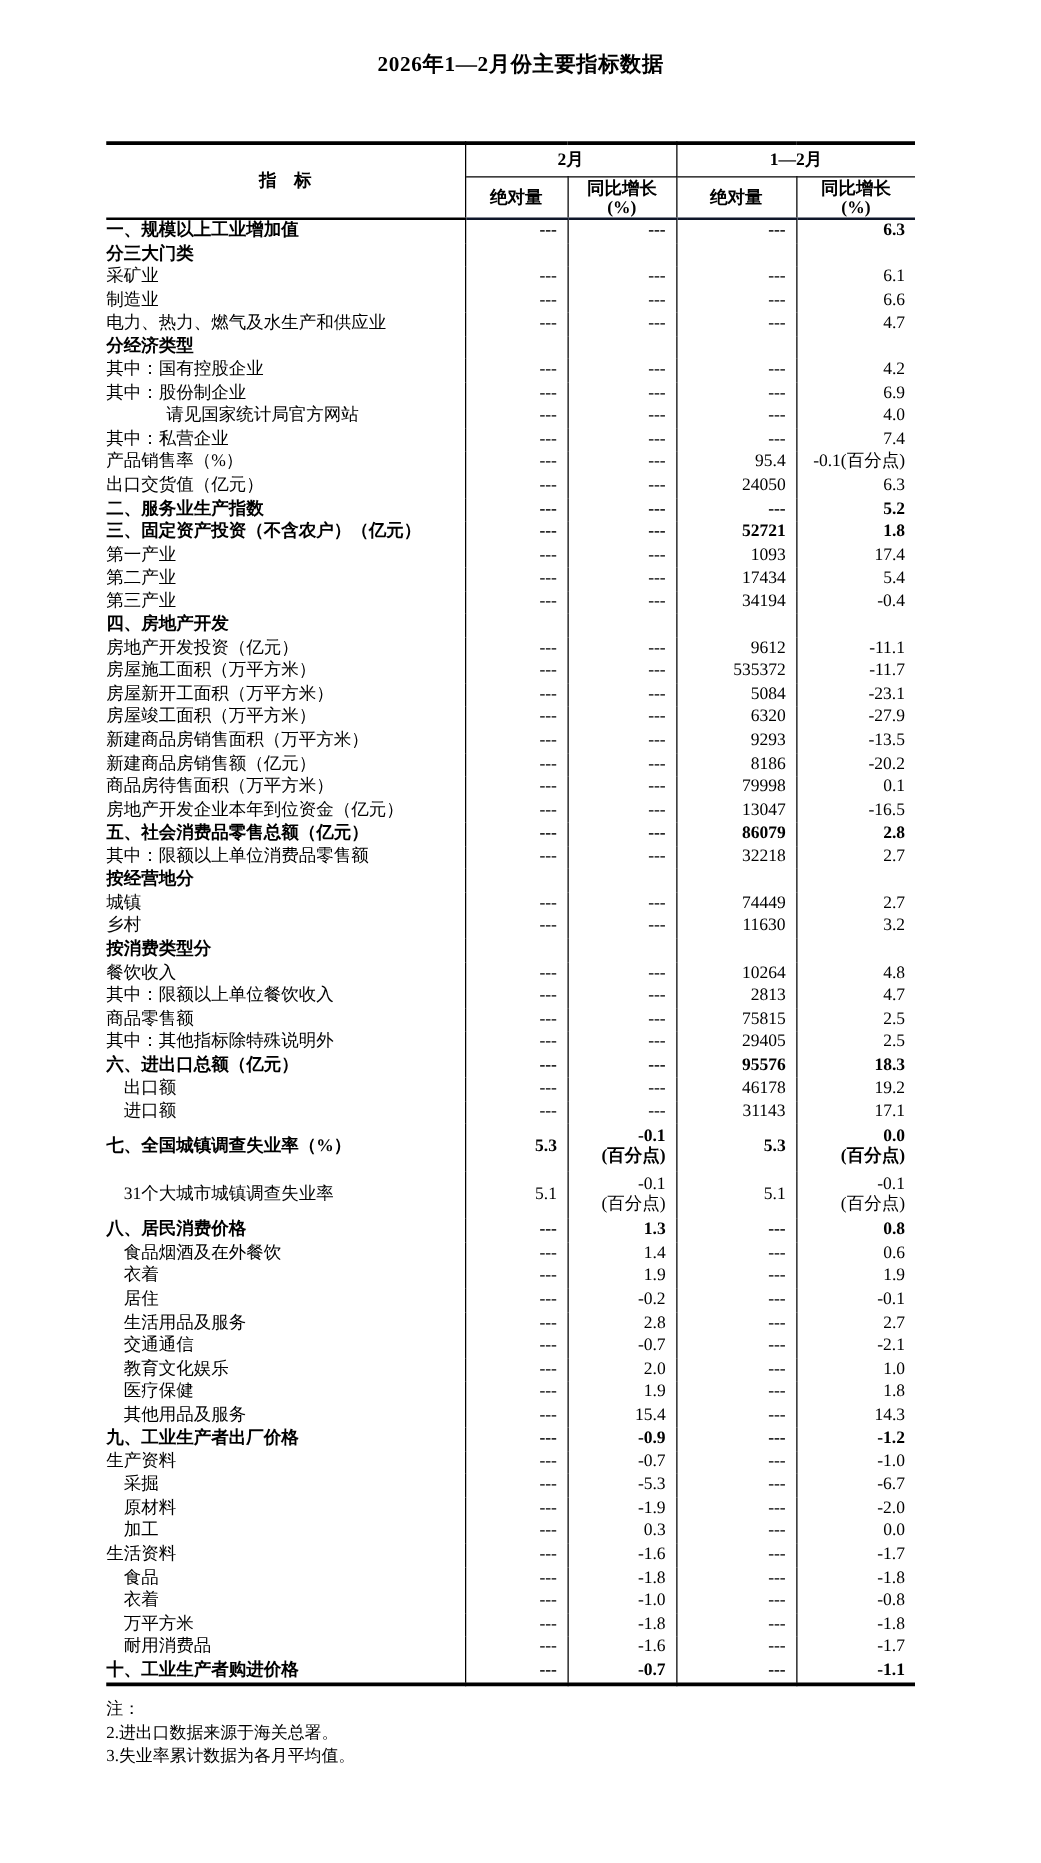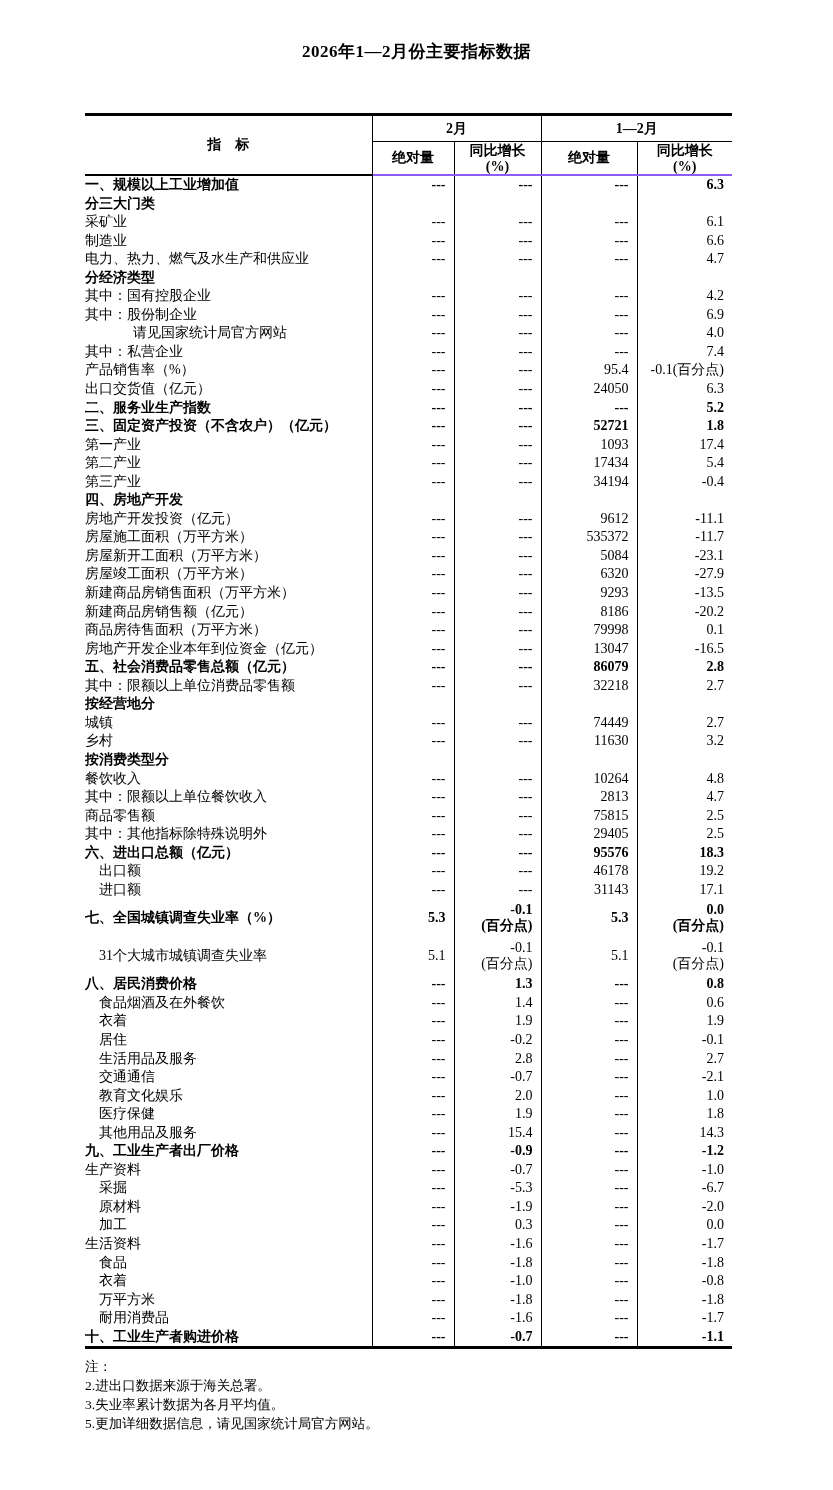--- a/index.html
+++ b/index.html
@@ -19,21 +19,21 @@
     font-size:14px;
   }
   col.c-ind{width:287px}
   col.c-fa{width:82px}
   col.c-fy{width:87px}
   col.c-ca{width:96px}
   col.c-cy{width:95px}
   thead th{font-weight:bold;text-align:center;padding:0;vertical-align:middle;}
   th.bR, td.bR{border-right:1px solid #000;}
   th.month{border-bottom:1px solid #000;height:25px;line-height:25px;}
-  th.sub{height:28px;border-bottom:2px solid #8b5cf6;margin-left:40px;}
+  th.sub{height:28px;border-bottom:2px solid #0f172a;margin-left:40px;}
   th.indhead{border-bottom:2px solid #000;}
   .yoy2{line-height:14px;display:block;}
   tbody td{padding:0;line-height:18.55px;vertical-align:middle;}
   td.ind{
     border-right:1px solid #000;text-align:left;
     white-space:nowrap;overflow:hidden;
   }
   td.ind.i1{padding-left:14px;}
   td.ind.i2{padding-left:48px;}
   td.val{text-align:right;padding-right:8px;border-right:1px solid #000;}
@@ -519,14 +519,13 @@
         <td class="val">---</td>
         <td class="val last">-1.1</td>
       </tr>
     </tbody>
 </table>
 
 <div class="notes">
   <div>注：</div>
   <div>2.进出口数据来源于海关总署。</div>
   <div>3.失业率累计数据为各月平均值。</div>
-  <div>5.更加详细数据信息，请见国家统计局官方网站。</div>
 </div>
 
 </body></html>

